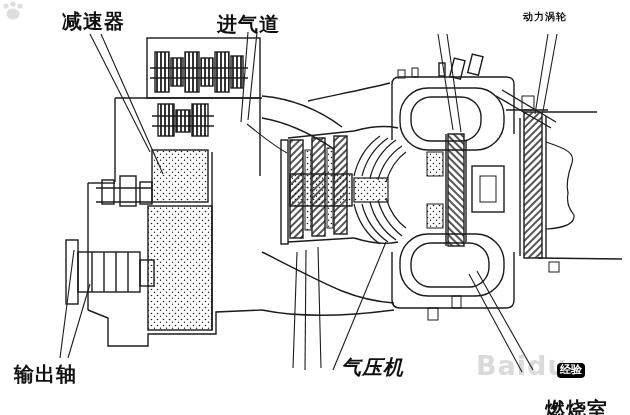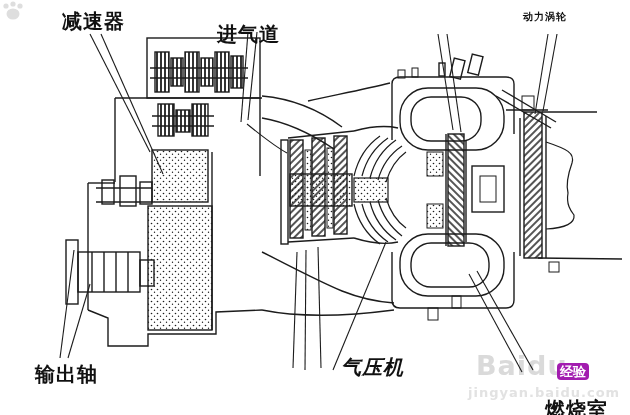--- a/index.html
+++ b/index.html
@@ -8,34 +8,33 @@
     font-family:"DejaVu Sans","Liberation Sans",sans-serif;
   }
   .stage svg{position:absolute;left:0;top:0;z-index:1;}
   .lbl{
     position:absolute;z-index:2;color:#111;font-weight:bold;font-size:20px;
     letter-spacing:1px;white-space:nowrap;line-height:1;
   }
   .wm{position:absolute;z-index:0;color:#dadada;white-space:nowrap;line-height:1;}
   .wm-brand{left:476px;top:352px;font-size:27px;font-weight:bold;letter-spacing:1px;}
   .wm-badge{
-    left:557px;top:363px;font-size:13px;font-weight:bold;color:#ffffff;
-    background:#a21caf;border-radius:4px;padding:2px 3px;letter-spacing:0;
+    left:557px;top:363px;font-size:11px;font-weight:bold;color:#ffffff;
+    background:#000000;border-radius:4px;padding:2px 3px;letter-spacing:0;font-family:Liberation Mono, monospace;
   }
   .wm-url{left:468px;top:386px;font-size:13px;font-weight:bold;color:#e2e2e2;letter-spacing:1px;}
   .wm-paw{left:519px;top:338px;}
 </style>
 </head>
 <body>
 
 <div class="stage">
 
   <div class="wm wm-brand">Baidu</div>
   <div class="wm wm-badge">经验</div>
-  <div class="wm wm-url">jingyan.baidu.com</div>
   <svg class="wm wm-paw" style="position:absolute;z-index:0;" width="26" height="22">
     <g fill="#dedede">
       <circle cx="6" cy="6" r="2.6"></circle>
         <circle cx="13" cy="4" r="2.6"></circle>
         <circle cx="20" cy="6" r="2.6"></circle>
       <ellipse cx="13" cy="14" rx="6.5" ry="5.5"></ellipse>
     </g>
   </svg>
 
   <svg width="630" height="415" viewBox="0 0 630 415">
@@ -193,19 +192,19 @@
         <line x1="305" y1="370" x2="306" y2="250"></line>
         <line x1="321" y1="368" x2="318" y2="247"></line>
         <line x1="333" y1="370" x2="386" y2="242"></line>
         <line x1="522" y1="372" x2="469" y2="274"></line>
         <line x1="533" y1="370" x2="477" y2="271"></line>
       </g>
     </g>
   </svg>
 
   <div class="lbl" style="left:62px;top:11px;">减速器</div>
-  <div class="lbl" style="left:217px;top:24px;">进气道</div>
+  <div class="lbl" style="left:217px;top:14px;">进气道</div>
   <div class="lbl" style="left:523px;top:12px;font-size:10px;">动力涡轮</div>
-  <div class="lbl" style="left:35px;top:364px;">输出轴</div>
+  <div class="lbl" style="left:14px;top:364px;">输出轴</div>
   <div class="lbl" style="left:341px;top:357px;font-style:italic;">气压机</div>
   <div class="lbl" style="left:545px;top:357px;margin-top:42px;">燃烧室</div>
 
 </div>
 
 </body></html>

